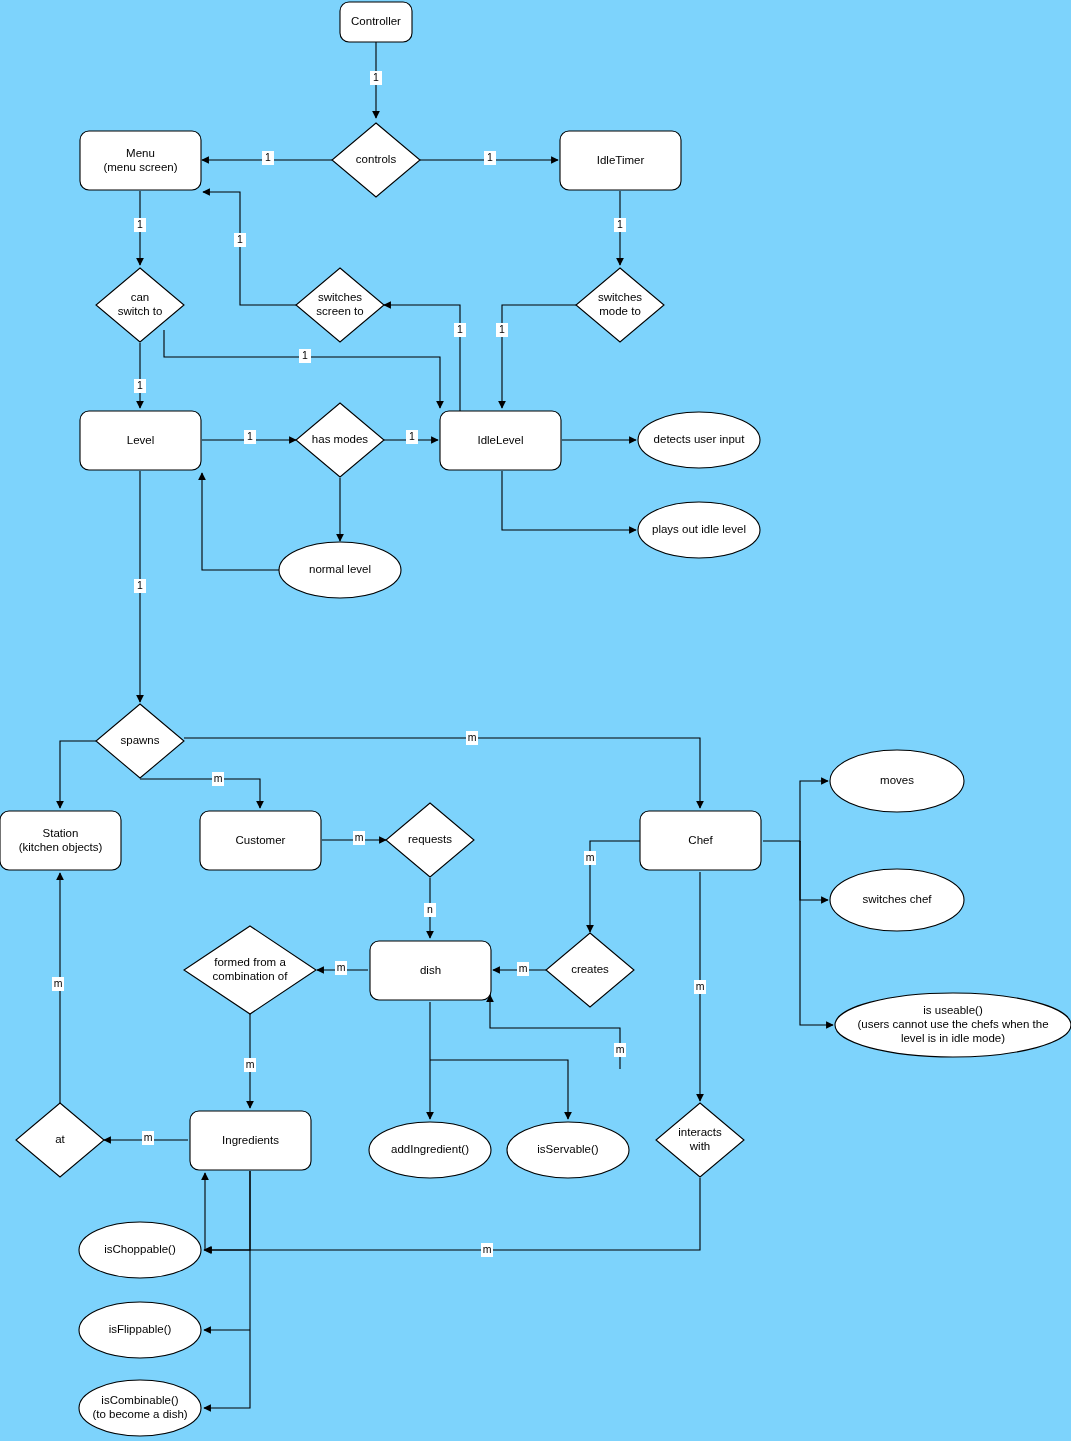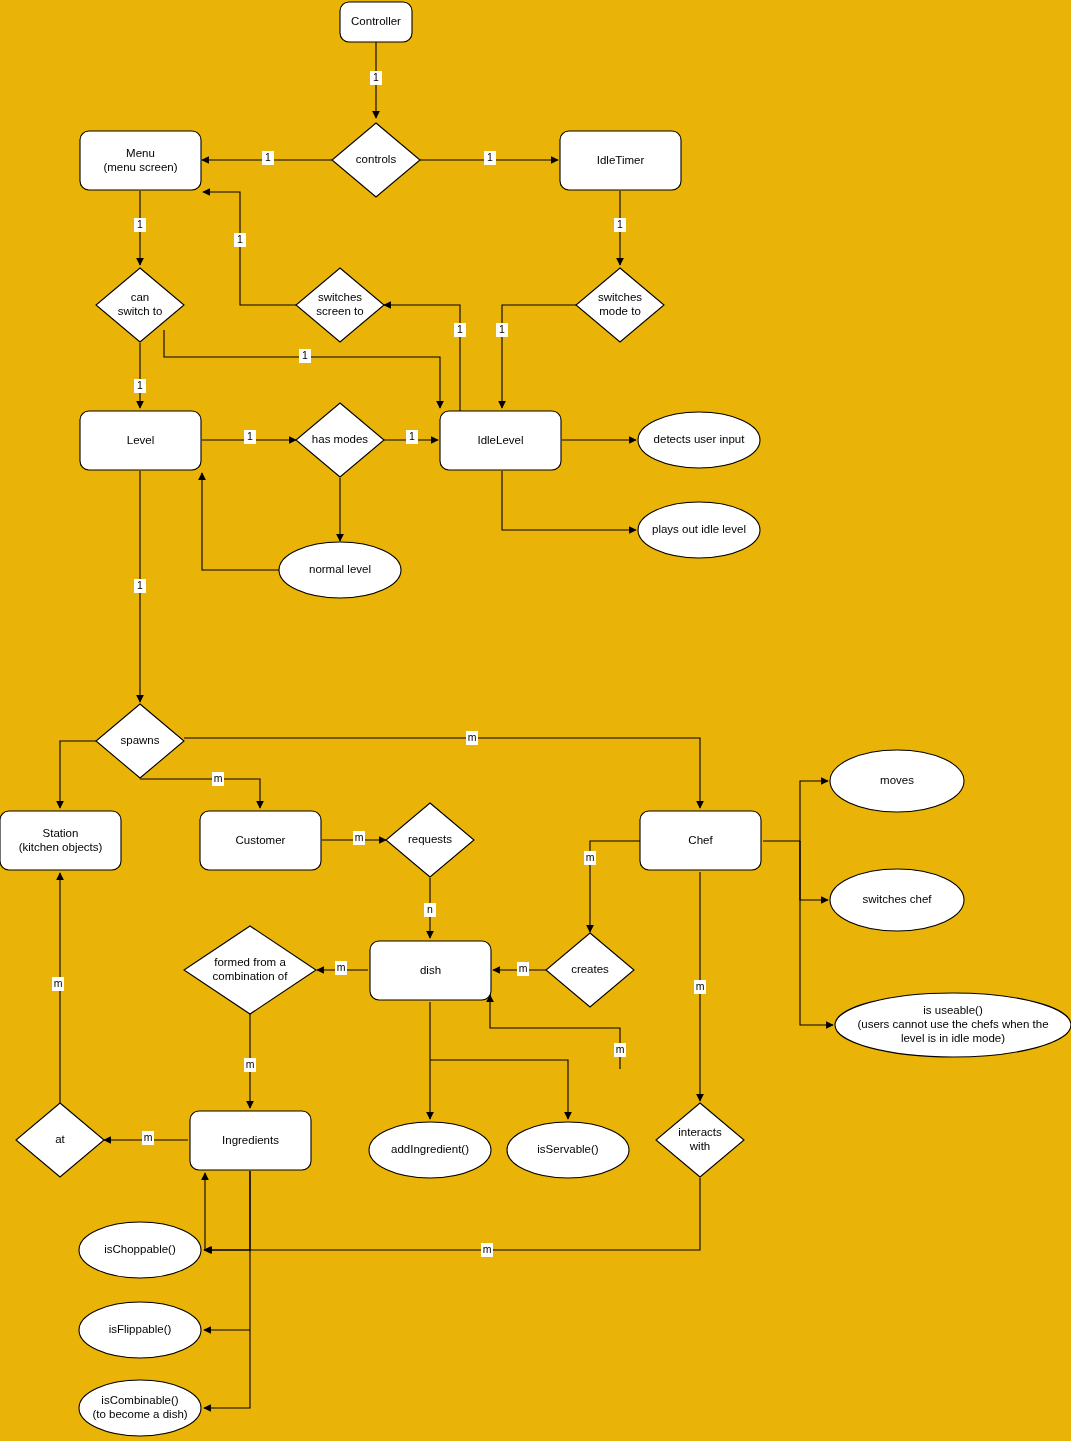--- a/index.html
+++ b/index.html
@@ -7,21 +7,21 @@
     padding: 0;
     background: #ffffff;
   }
   body {
     font-family: "Liberation Sans", sans-serif;
   }
   #diagram-root {
     position: relative;
     width: 1071px;
     height: 1441px;
-    background: #eab308;
+    background: #7dd3fc;
     overflow: hidden;
   }
   svg#er-canvas {
     position: absolute;
     top: 0;
     left: 0;
     width: 1071px;
     height: 1441px;
   }
   .shape-stroke {

